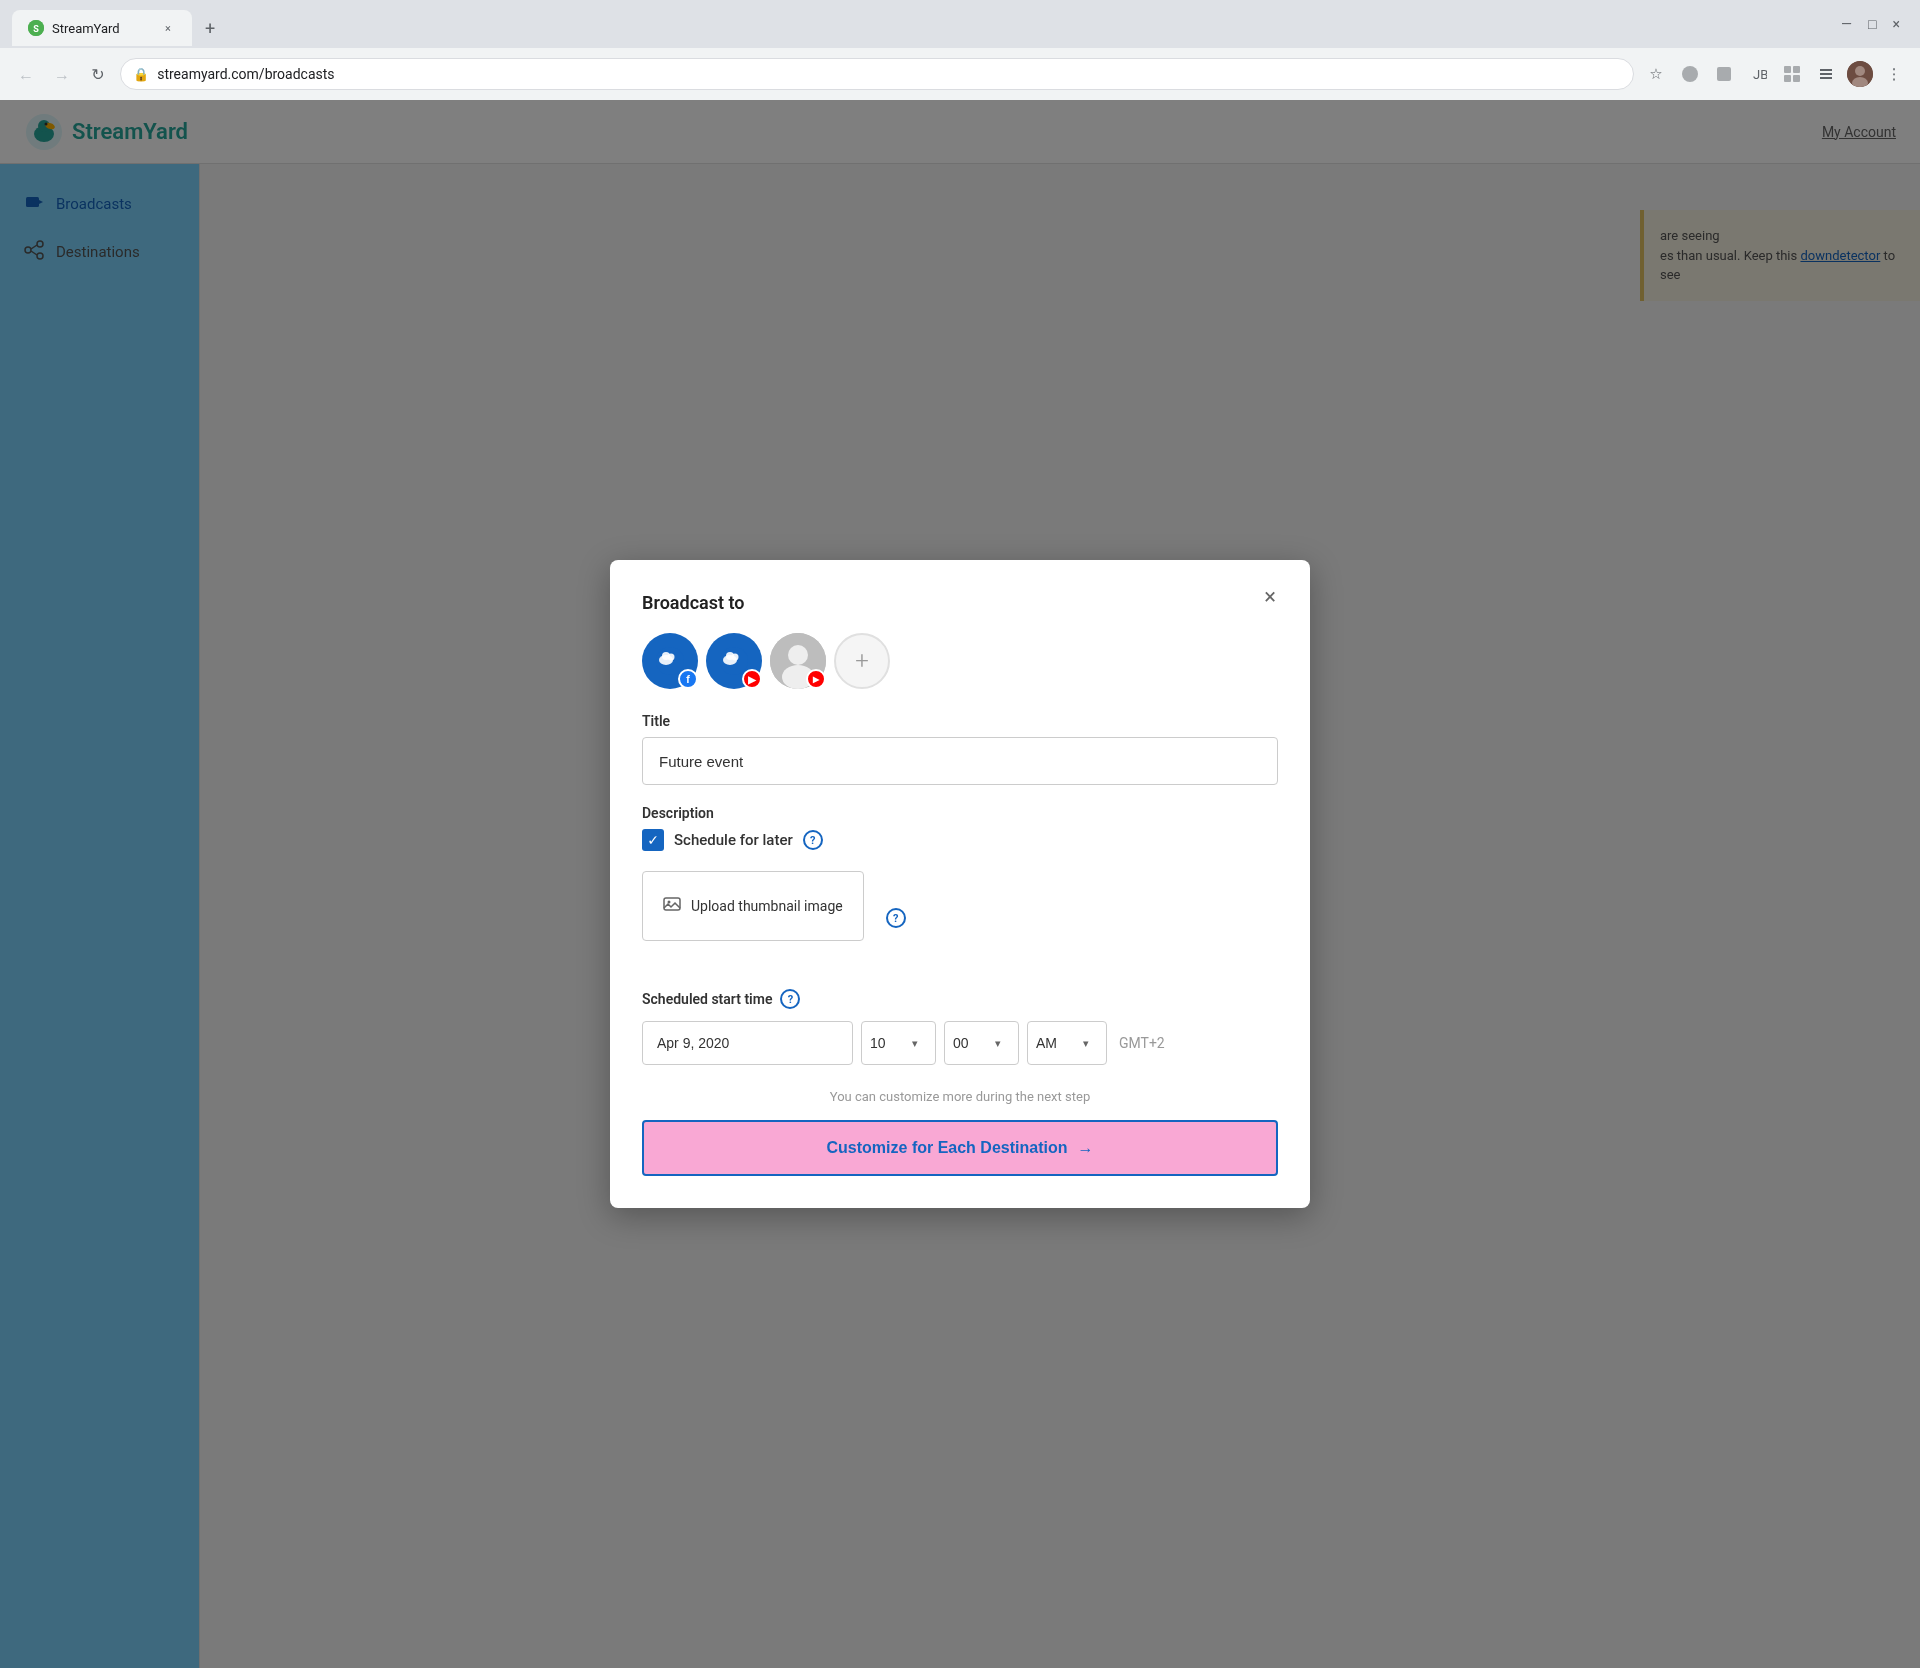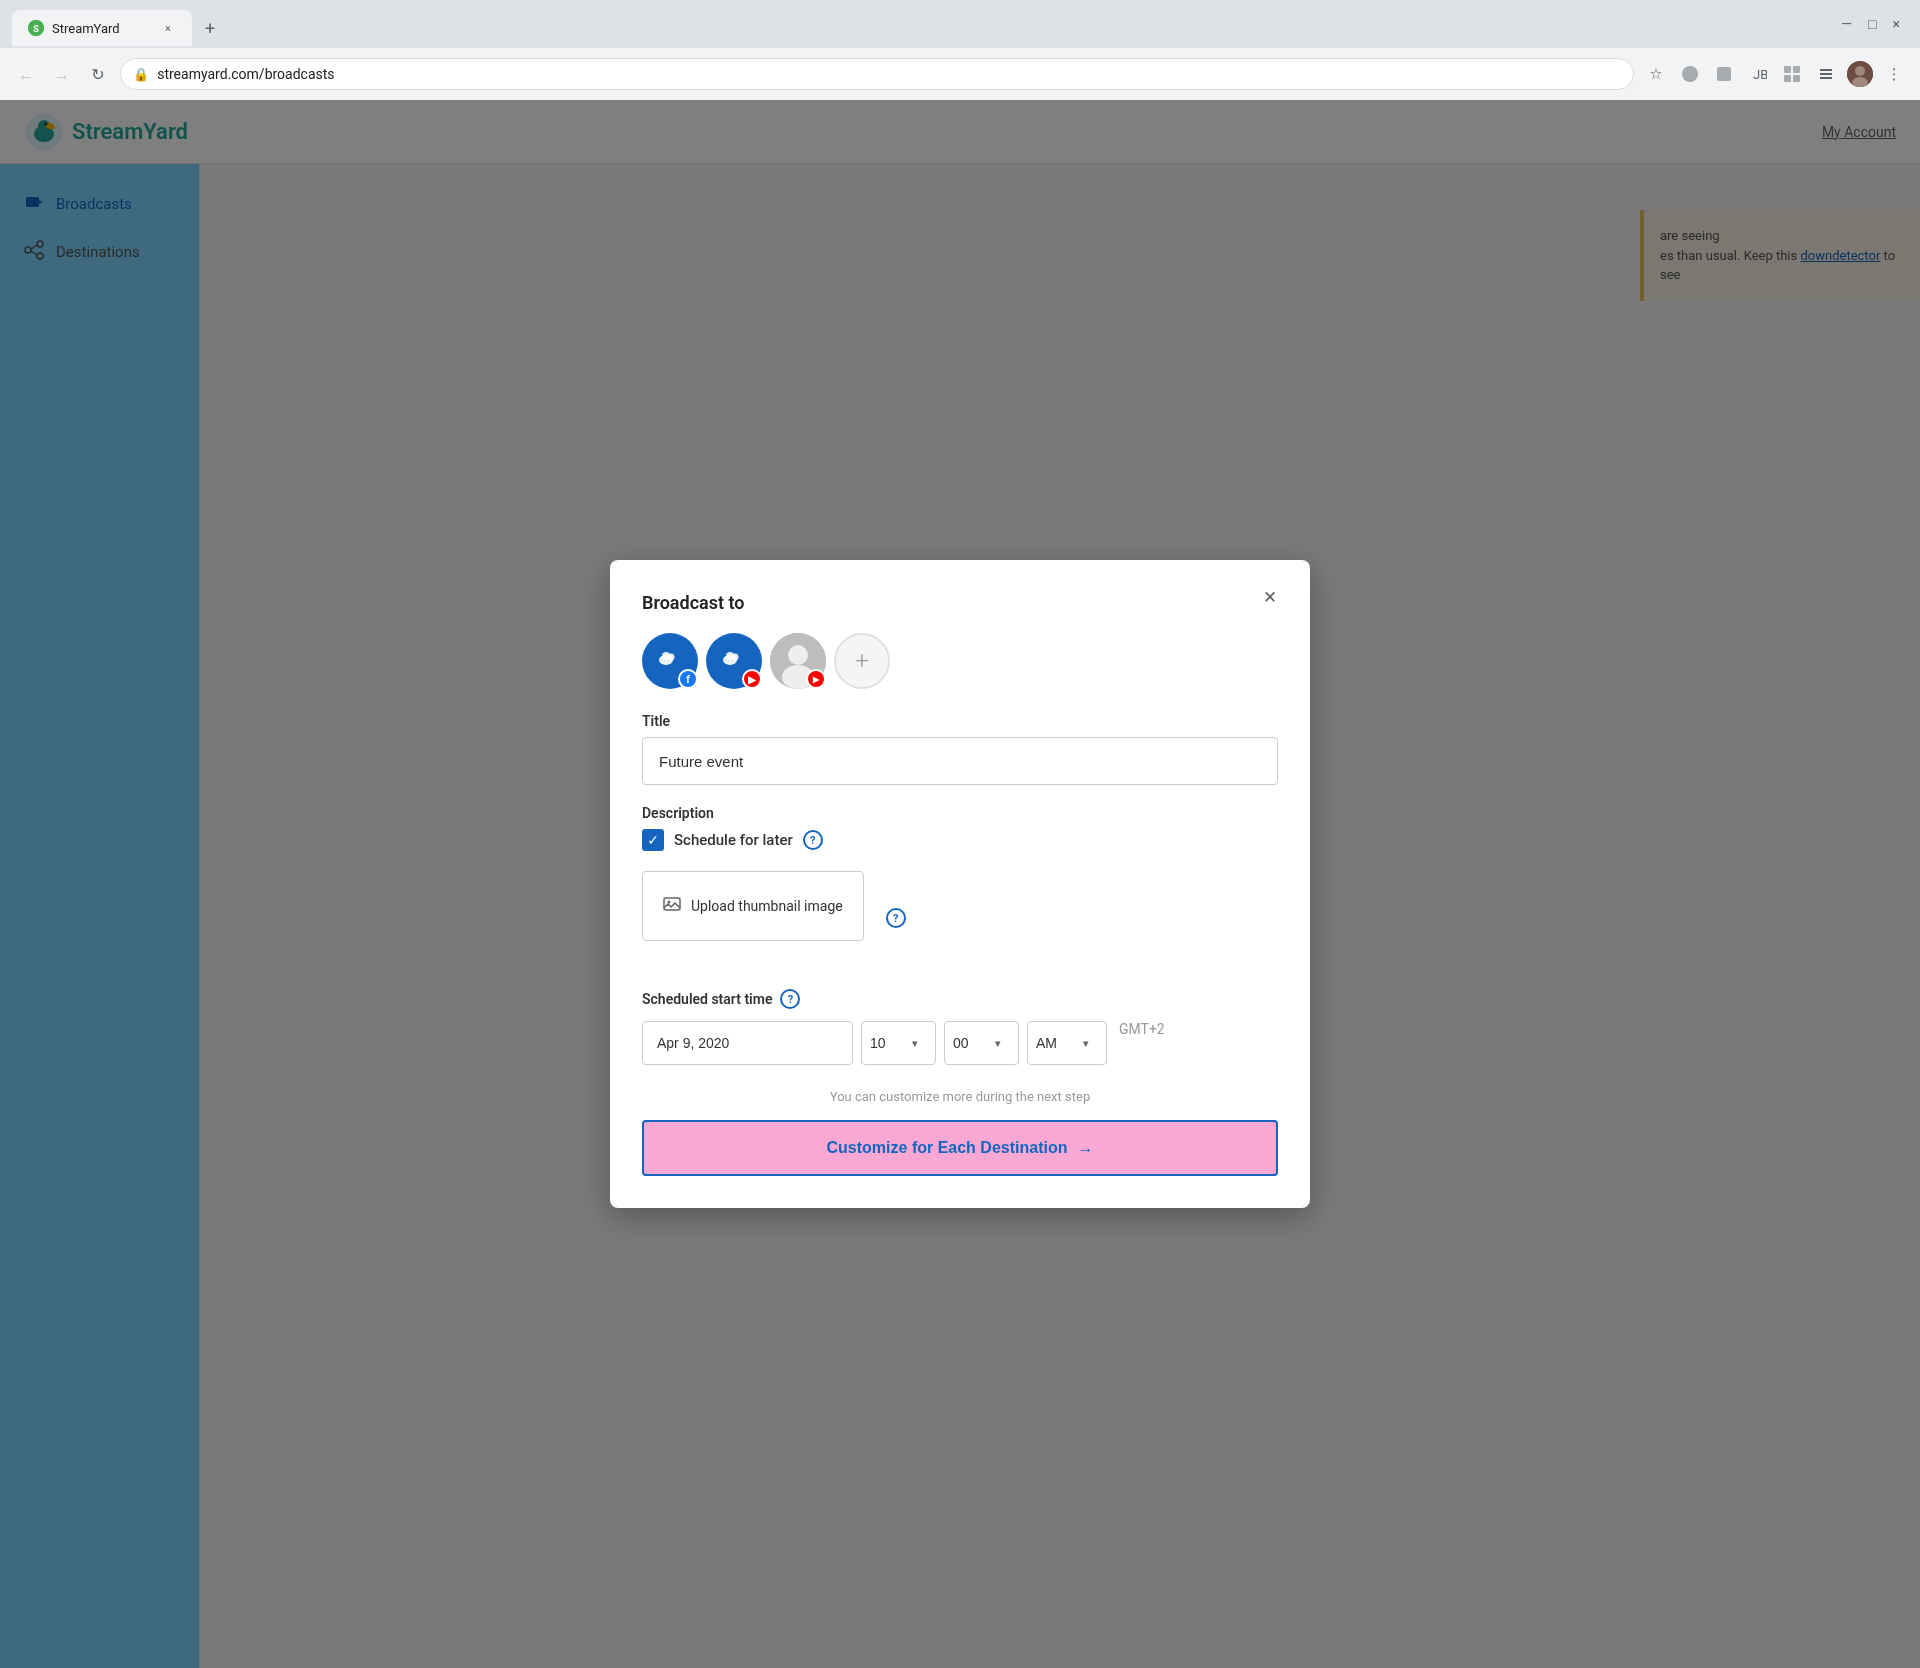--- a/index.html
+++ b/index.html
@@ -382,21 +382,21 @@
       gap: 8px;
       margin-bottom: 12px;
     }
     .section-label-text {
       font-size: 14px;
       font-weight: 600;
       color: #333;
     }
     .time-row {
       display: flex;
-      align-items: flex-start;
+      align-items: center;
       gap: 8px;
       margin-bottom: 24px;
     }
     .date-input {
       height: 44px;
       border: 1.5px solid #ccc;
       border-radius: 4px;
       padding: 0 14px;
       font-size: 14px;
       color: #333;

